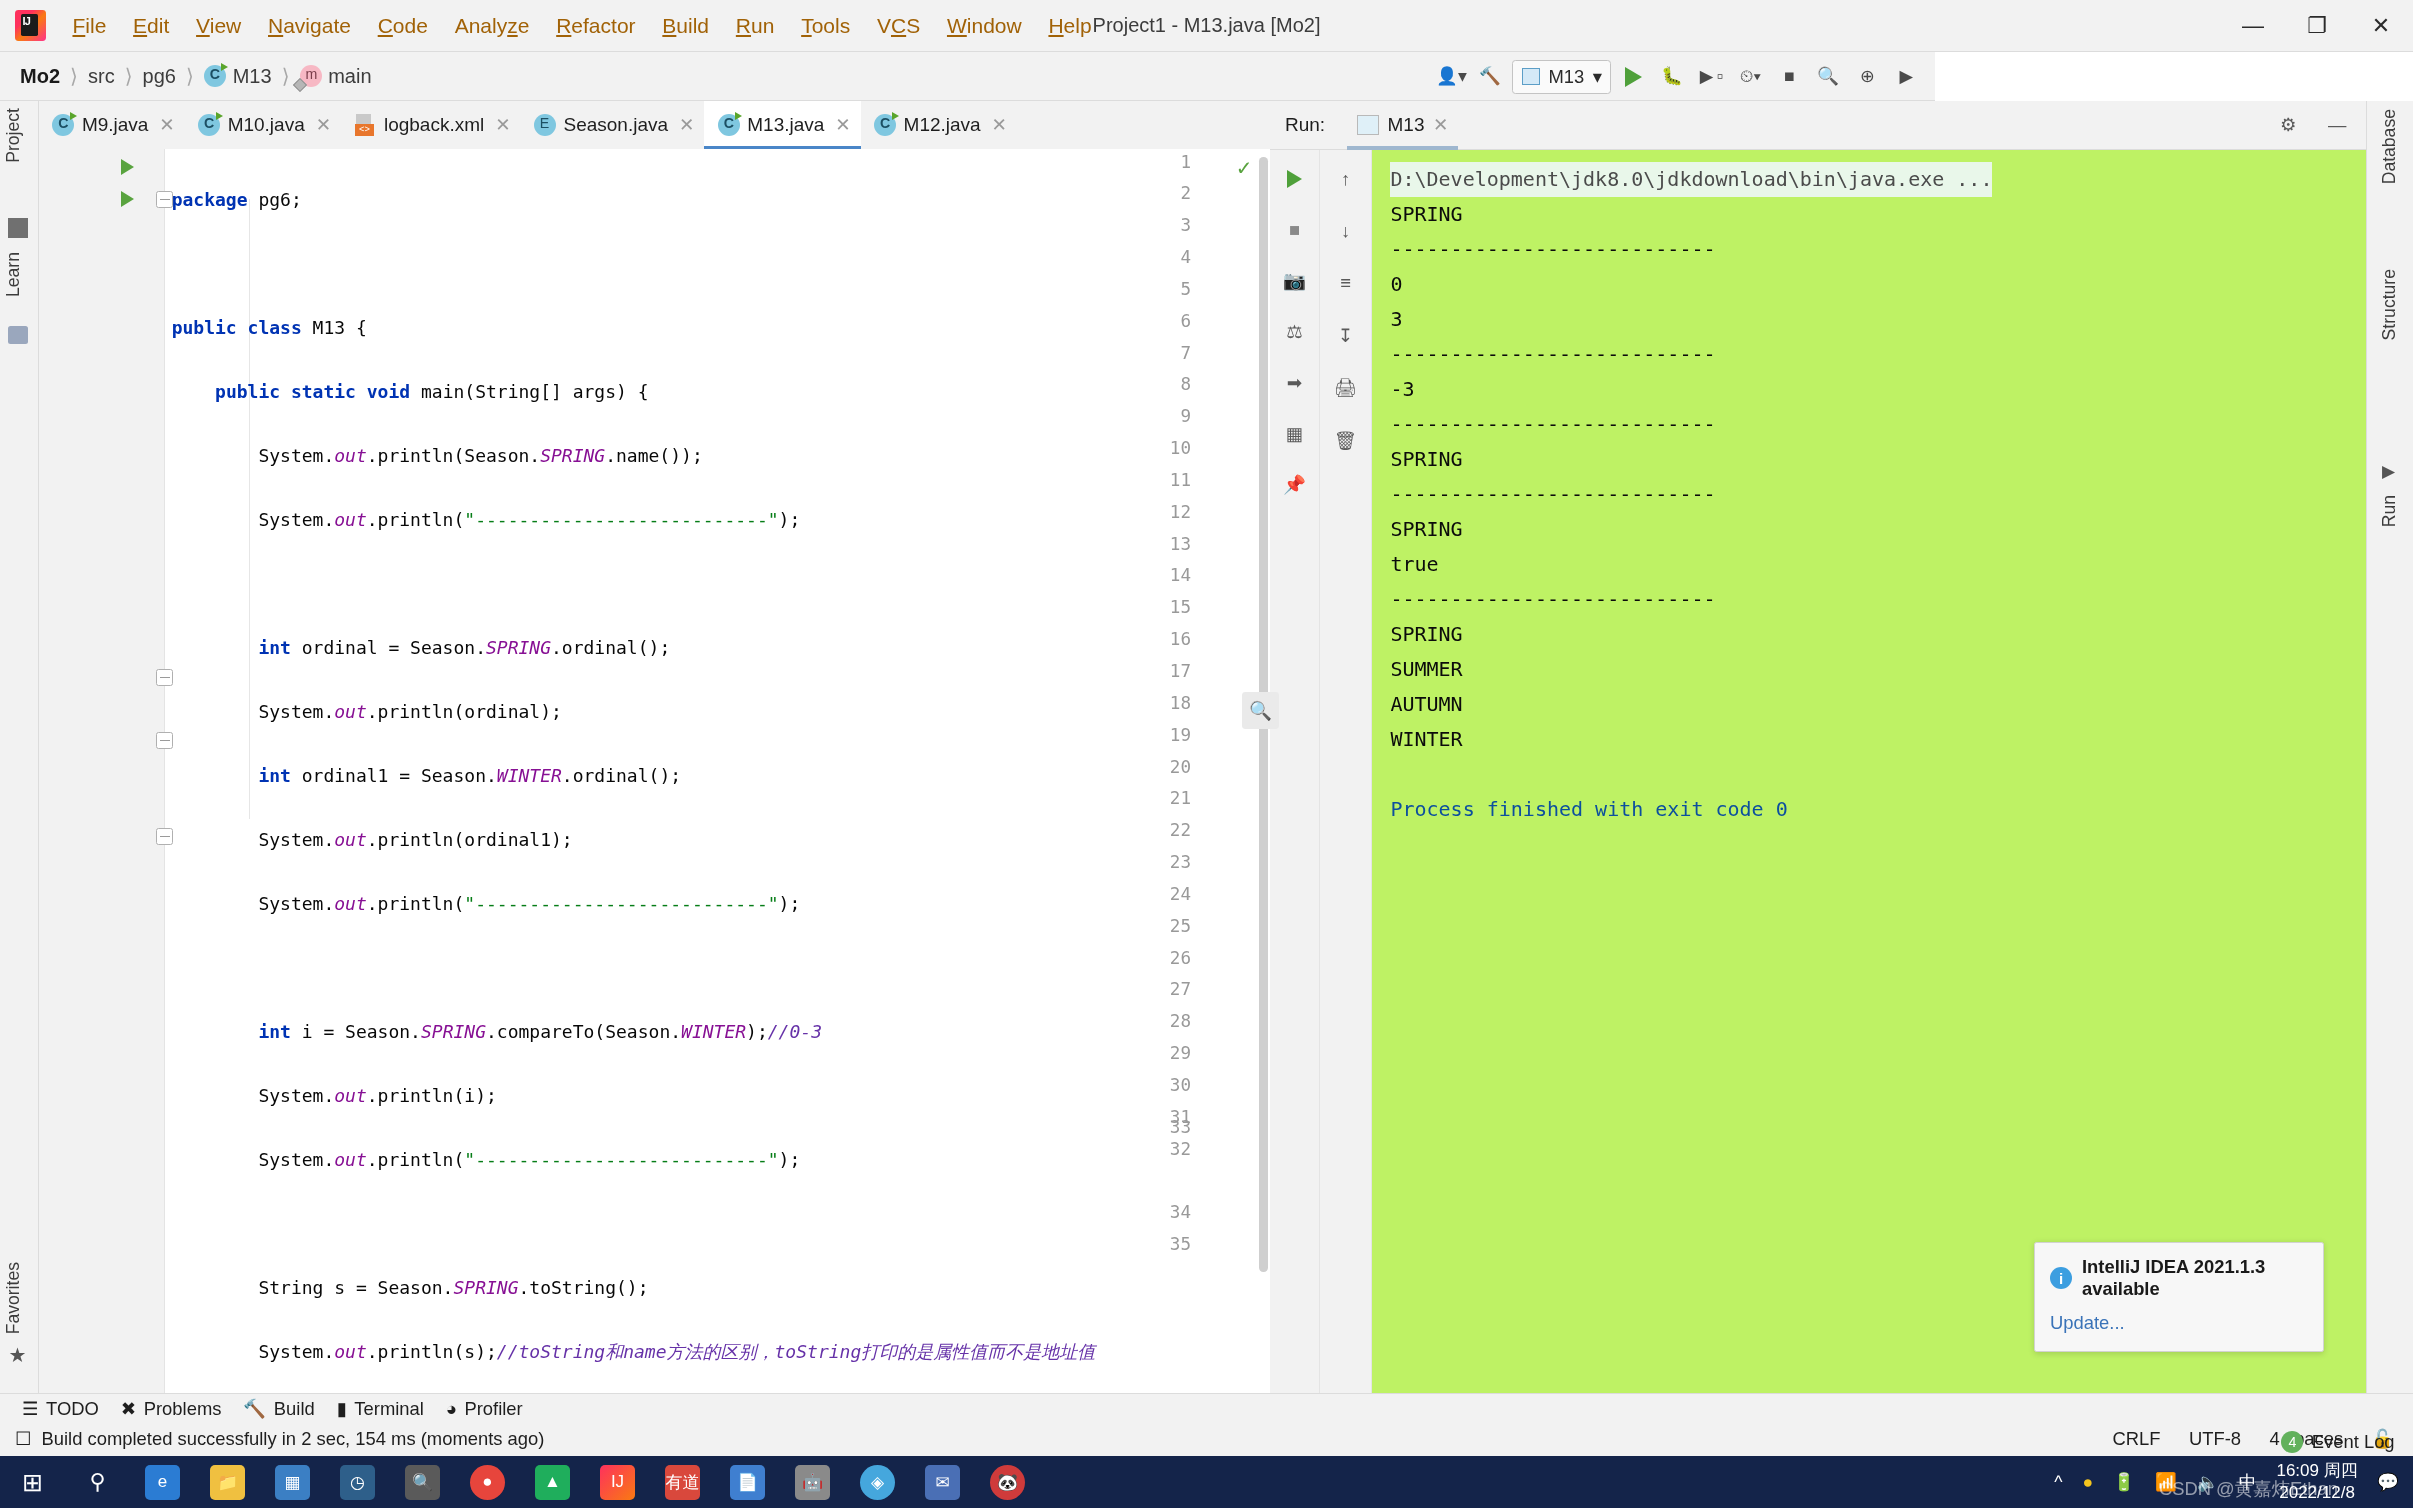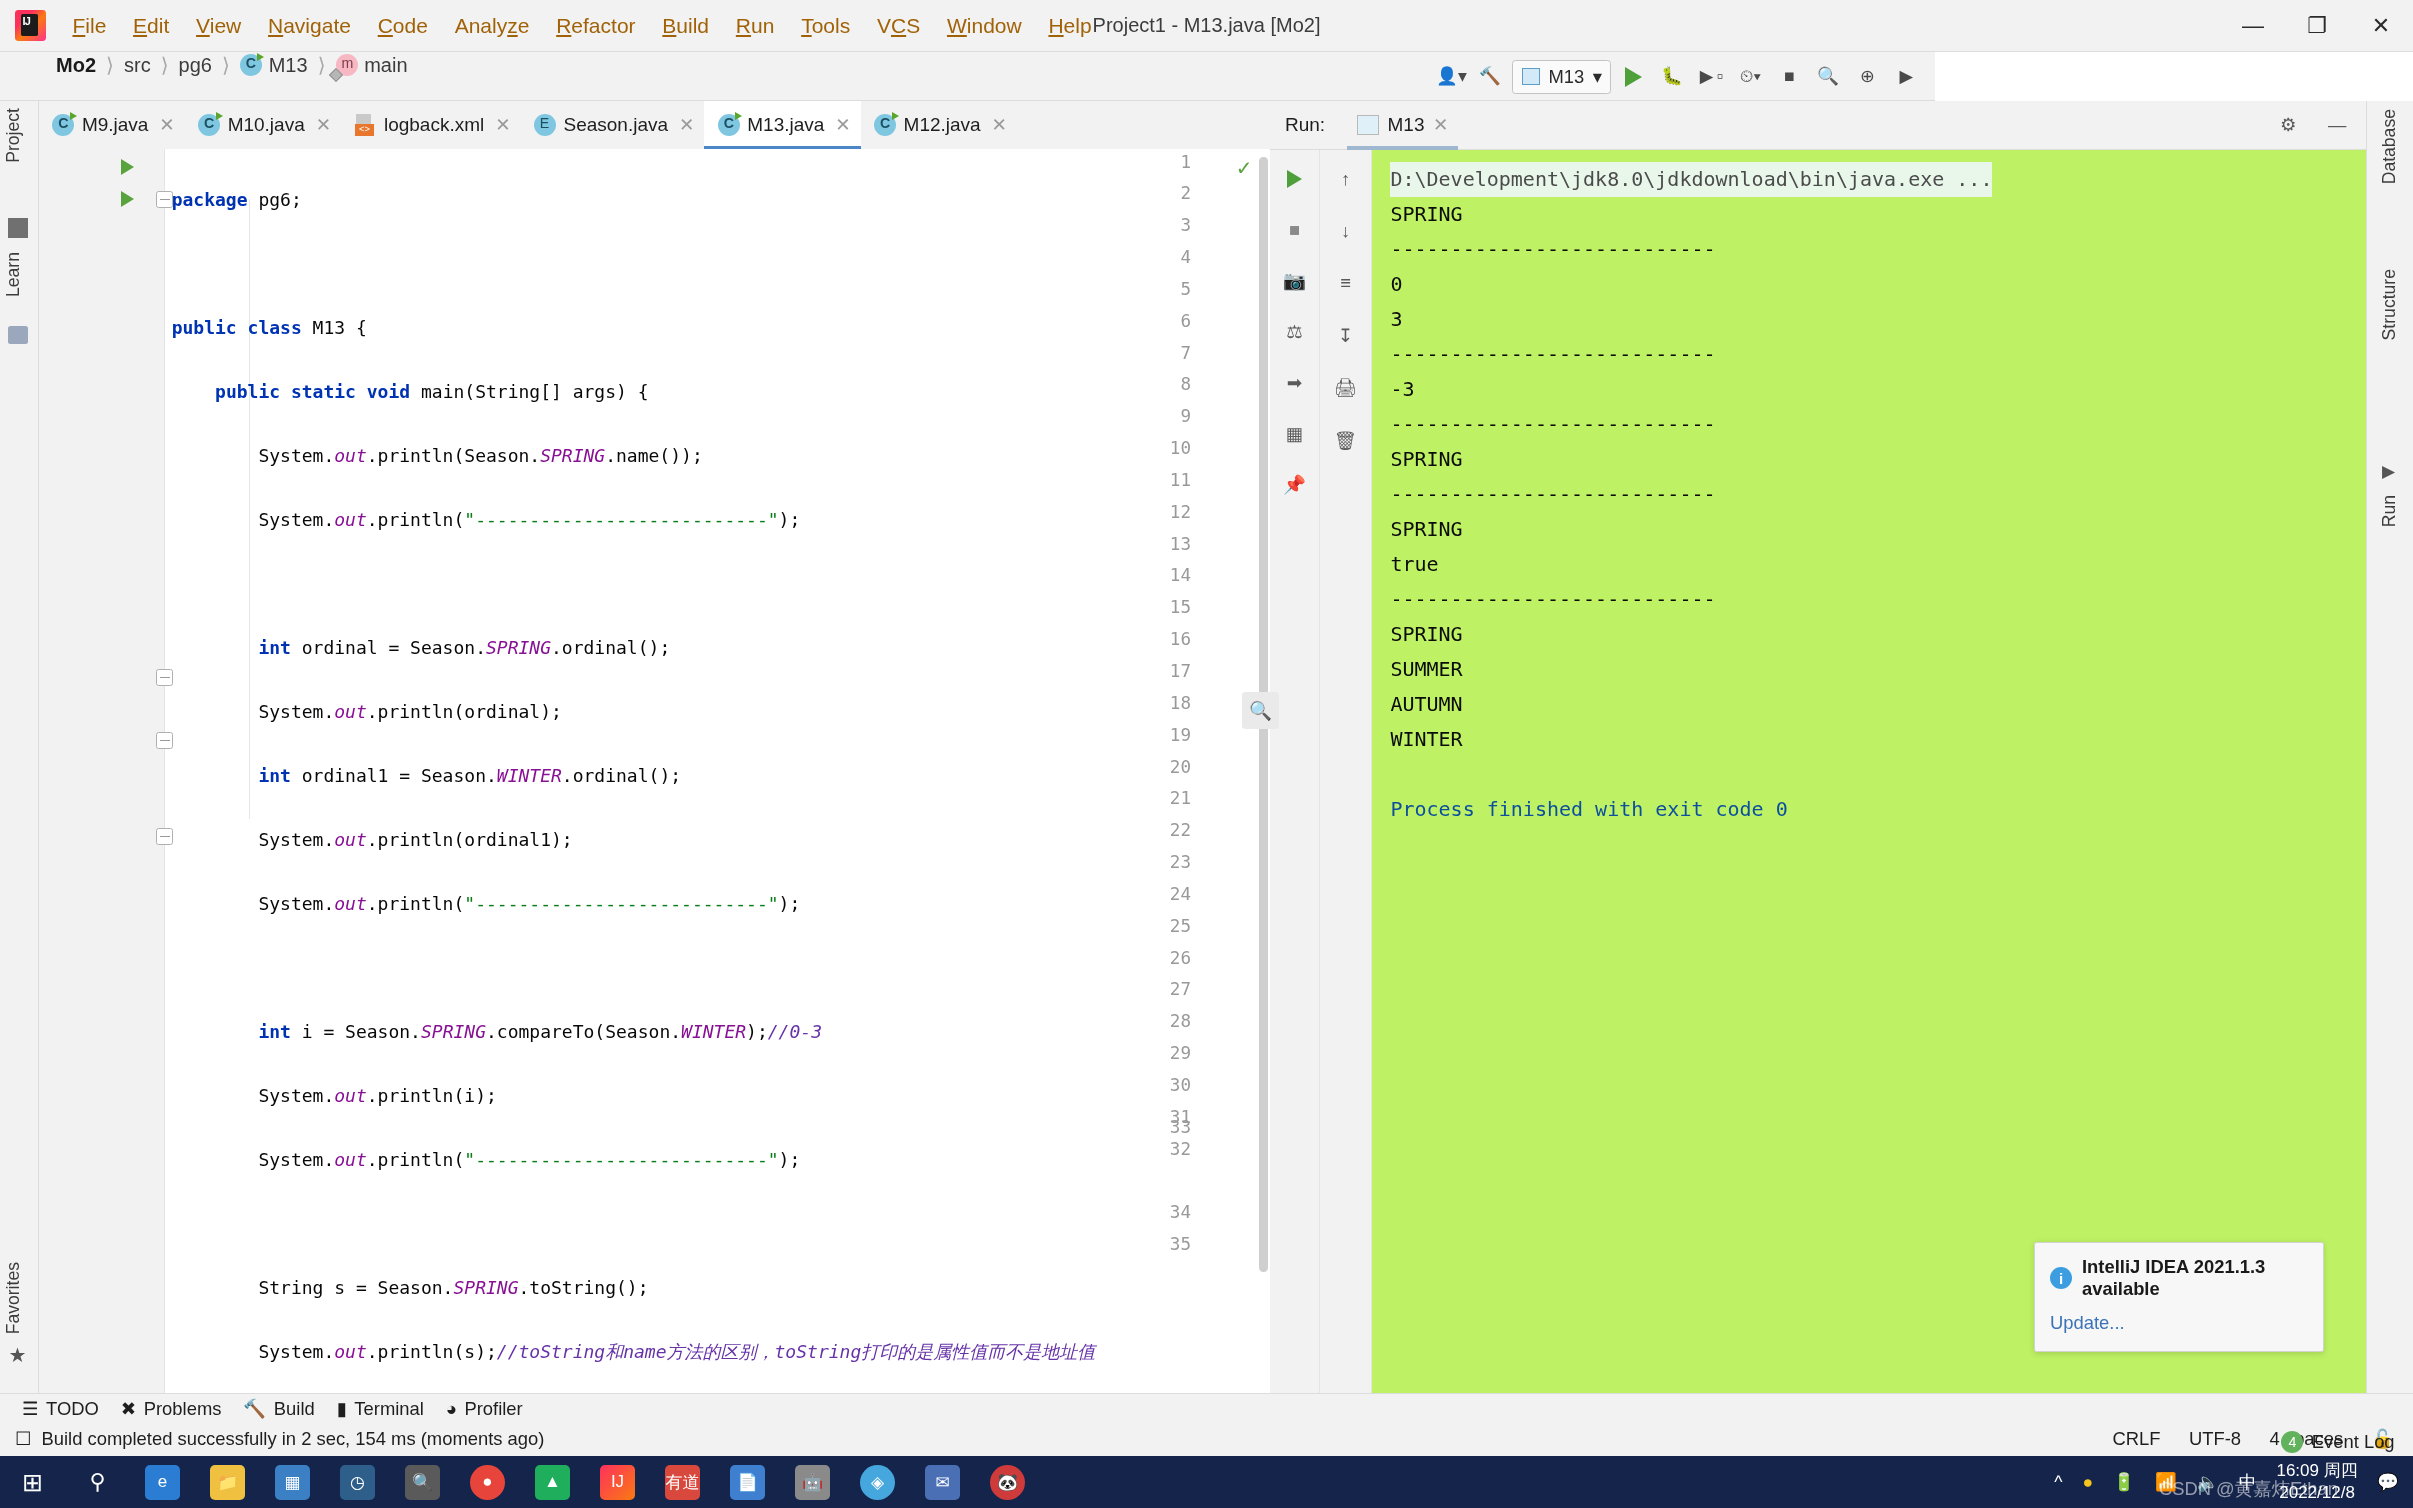--- a/index.html
+++ b/index.html
@@ -34,21 +34,21 @@
     position:absolute; left:0; right:0; text-align:center; font-size:20px; color:#3c3c3c;
     pointer-events:none;
   }
   .win-btns { position:absolute; right:0; top:0; height:52px; display:flex; align-items:center; }
   .win-btn { width:64px; height:52px; display:flex; align-items:center; justify-content:center;
     font-size:22px; color:#2b2b2b; }
 
   
   .navbar {
     position:absolute; left:0; top:52px; width:1935px; height:49px;
-    background:#f2f2f2; border-bottom:0.8px solid #dcdcdc; display:flex; align-items:flex-start;padding-left:36px;
+    background:#f2f2f2; border-bottom:0.8px solid #dcdcdc; display:flex; align-items:center;
   }
   .crumbs { display:flex; align-items:center; margin-left:15px; gap:1.7px; }
   .crumb { font-size:20px; color:#3c3c3c; padding:1.7px 5px; display:flex; align-items:center; gap:6.7px;}
   .crumb.bold { font-weight:bold; color:#1a1a1a; }
   .crumb-sep { color:#a8a8a8; font-size:20px; padding:0 3.4px; }
   .ic-class {
     width:22px;height:22px;border-radius:50%;background:#7fc7e0;position:relative;display:inline-block;
     flex:none;
   }
   .ic-class::after{content:"C";position:absolute;left:5.9px;top:0.8px;font-size:14.2px;color:#1c4f63;font-weight:bold;}

